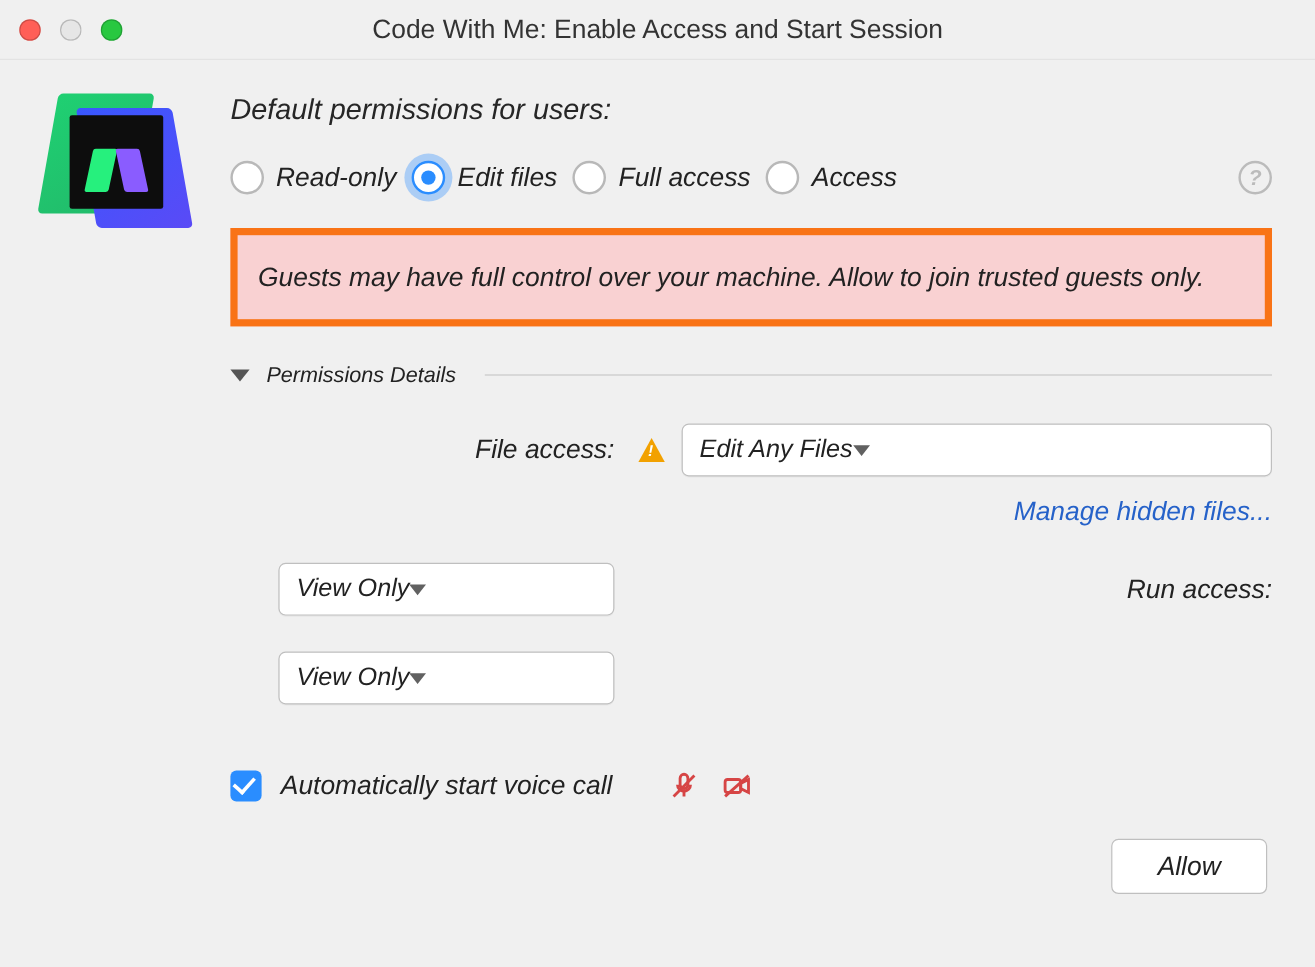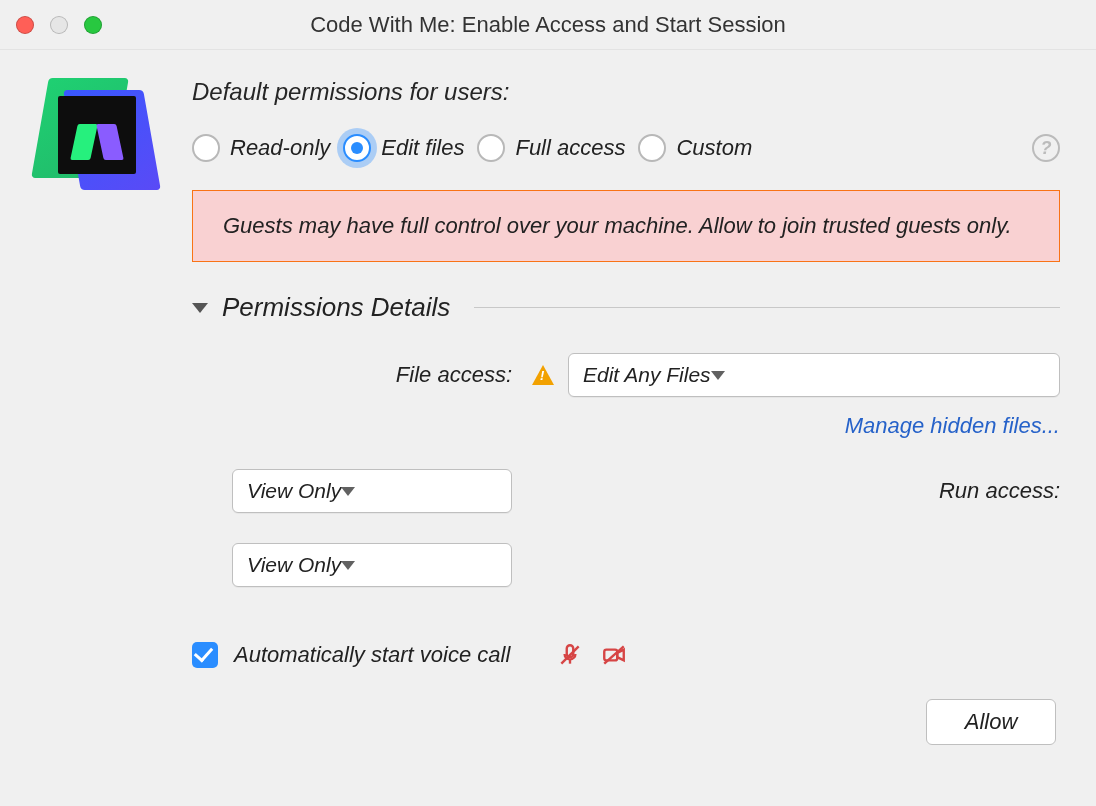--- a/index.html
+++ b/index.html
@@ -90,39 +90,39 @@
     border:2px solid #bbb;
     color:#bbb;
     display:flex;align-items:center;justify-content:center;
     font-size:18px; font-weight:600;
     margin-left:auto;
     cursor:pointer;
   }
 
   .warning-box {
     background:#f9d1d2;
-    border:1px solid #f97316;
-    padding:18px 30px;
+    border:6px solid #f97316;
+    padding:18px 17px;
     font-size:22px;
     line-height:1.55;
     margin-bottom:30px;
     color:#222;
   }
 
   .disclosure-row {
     display:flex; align-items:center; gap:14px;
     margin-bottom:30px;
   }
   .disclosure-tri {
     width:0;height:0;
     border-left:8px solid transparent;
     border-right:8px solid transparent;
     border-top:10px solid #555;
   }
-  .disclosure-label { font-size:26px; }
+  .disclosure-label { font-size:18px; }
   .disclosure-line { flex:1; height:1px; background:#c8c8c8; margin-left:10px;}
 
   .perm-grid {
     display:grid;
     grid-template-columns: 280px 1fr;
     column-gap: 20px;
     row-gap: 30px;
     align-items:center;
     padding-left:40px;
     margin-bottom:16px;
@@ -281,21 +281,21 @@
       <div class="radio-opt selected">
         <div class="radio-circle"></div>
         <span class="radio-label">Edit files</span>
       </div>
       <div class="radio-opt">
         <div class="radio-circle"></div>
         <span class="radio-label">Full access</span>
       </div>
       <div class="radio-opt">
         <div class="radio-circle"></div>
-        <span class="radio-label">Custom</span>
+        <span class="radio-label">Access</span>
       </div>
       <div class="help-circle">?</div>
     </div>
 
     <div class="warning-box">Guests may have full control over your machine. Allow to join trusted guests only.</div>
 
     <div class="disclosure-row">
       <div class="disclosure-tri"></div>
       <span class="disclosure-label">Permissions Details</span>
       <div class="disclosure-line"></div>

